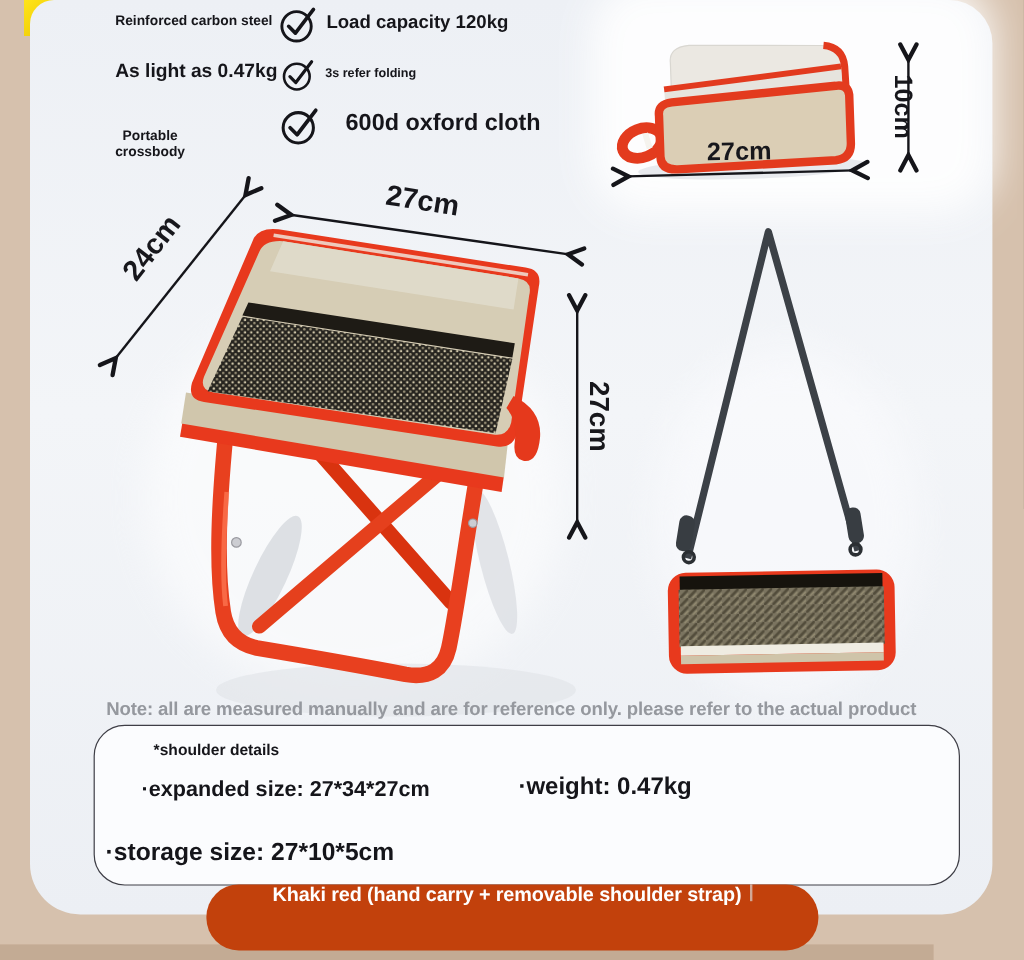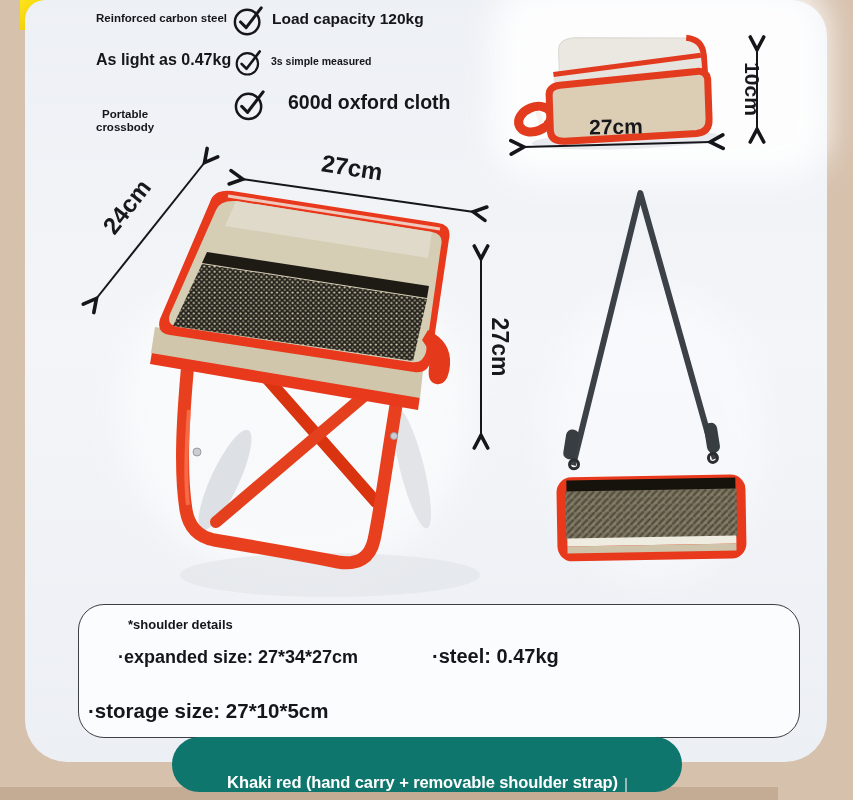--- a/index.html
+++ b/index.html
@@ -25,22 +25,22 @@
   
   .txt{position:absolute;color:#15151a;font-weight:700;line-height:1.12;
        white-space:pre-line;}
   .t-small{font-size:11.5px;}
   .dim{position:absolute;color:#17171c;font-weight:700;font-size:24px;
        transform-origin:center;white-space:nowrap;}
   #note{left:25px;top:583px;width:802px;text-align:center;color:#95989e;
         font-weight:700;font-size:15.5px;letter-spacing:-.1px;}
   #details-box{left:78px;top:604px;width:722px;height:134px;background:#fbfcfe;
         border:1.5px solid #3e3e46;border-radius:26px;box-sizing:border-box;}
-  #pill{left:172px;top:737px;width:510px;height:55px;background:#0f766e;
-        border-radius:27px;display:flex;align-items:flex-end;justify-content:center;}
+  #pill{left:172px;top:737px;width:510px;height:55px;background:#c2410c;
+        border-radius:27px;display:flex;align-items:flex-start;justify-content:center;}
   #pill span{color:#ffffff;font-weight:700;font-size:16.5px;letter-spacing:-.1px;}
   #pill .cursor{display:inline-block;width:2px;height:14px;background:#d8d4d2;
         margin-left:7px;opacity:.7;}
   .check{position:absolute;}
 </style>
 </head>
 <body>
 
 <div id="stage">
 
@@ -137,41 +137,42 @@
     <circle cx="15" cy="18" r="13" fill="none" stroke="#15151a" stroke-width="2.6"></circle>
     <path d="M8,18 L14,24 L30,3" fill="none" stroke="#15151a" stroke-width="3.2" stroke-linecap="round" stroke-linejoin="round"></path>
   </svg>
   <div class="txt abs" style="left:272px;top:10px;font-size:15.5px;text-align:right;">Load capacity 120kg</div>
 
   <div class="txt abs" style="left:96px;top:51px;font-size:16px;">As light as 0.47kg</div>
   <svg class="check" style="left:235px;top:49px;" width="28" height="28" viewBox="0 0 34 34">
     <circle cx="15" cy="18" r="13" fill="none" stroke="#15151a" stroke-width="2.6"></circle>
     <path d="M8,18 L14,24 L30,3" fill="none" stroke="#15151a" stroke-width="3.2" stroke-linecap="round" stroke-linejoin="round"></path>
   </svg>
-  <div class="txt abs" style="left:271px;top:56px;font-size:10.5px;">3s simple measured</div>
+  <div class="txt abs" style="left:271px;top:56px;font-size:10.5px;">3s refer folding</div>
 
   <div class="txt t-small abs" style="left:96px;top:108px;text-align:center;">Portable
 crossbody</div>
   <svg class="check" style="left:234px;top:89px;" width="33" height="33" viewBox="0 0 34 34">
     <circle cx="15" cy="18" r="13" fill="none" stroke="#15151a" stroke-width="2.6"></circle>
     <path d="M8,18 L14,24 L30,3" fill="none" stroke="#15151a" stroke-width="3.2" stroke-linecap="round" stroke-linejoin="round"></path>
   </svg>
   <div class="txt abs" style="left:288px;top:92px;font-size:19.5px;">600d oxford cloth</div>
 
   <div class="dim" style="left:352px;top:168px;transform:translate(-50%,-50%) rotate(9deg);">27cm</div>
   <div class="dim" style="left:127px;top:207px;transform:translate(-50%,-50%) rotate(-52deg);">24cm</div>
   <div class="dim" style="left:499px;top:347px;font-size:23px;transform:translate(-50%,-50%) rotate(90deg);">27cm</div>
   <div class="dim" style="left:616px;top:127px;font-size:21px;transform:translate(-50%,-50%) rotate(-1deg);">27cm</div>
   <div class="dim" style="left:752px;top:89px;font-size:21px;transform:translate(-50%,-50%) rotate(90deg);">10cm</div>
 
+  <div id="note" class="abs">Note: all are measured manually and are for reference only. please refer to the actual product</div>
 
   <div id="details-box" class="abs"></div>
   <div class="txt abs" style="left:128px;top:618px;font-size:13px;">*shoulder details</div>
   <div class="txt abs" style="left:118px;top:647px;font-size:18px;">·expanded size: 27*34*27cm</div>
-  <div class="txt abs" style="left:432px;top:645px;font-size:20px;">·steel: 0.47kg</div>
+  <div class="txt abs" style="left:432px;top:645px;font-size:20px;">·weight: 0.47kg</div>
   <div class="txt abs" style="left:88px;top:700px;font-size:20.5px;">·storage size: 27*10*5cm</div>
 
   <div id="pill" class="abs">
     <span>Khaki red (hand carry + removable shoulder strap)</span>
     <span class="cursor"></span>
   </div>
 
 </div>
 
 </body></html>

